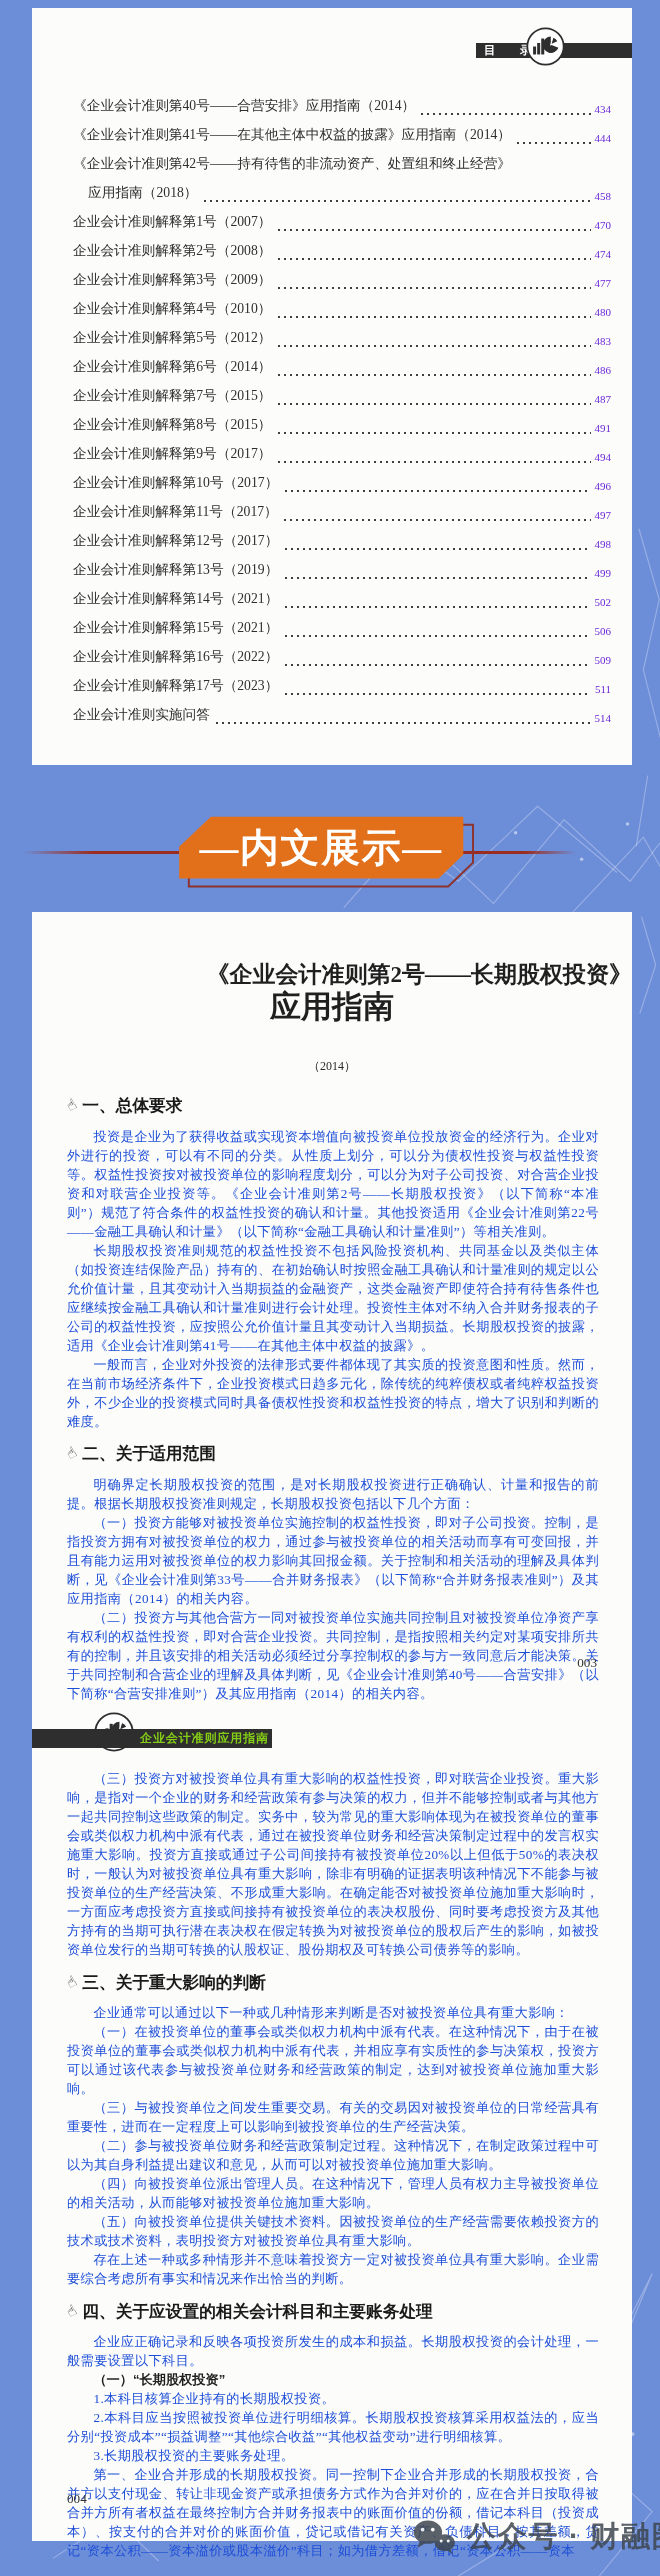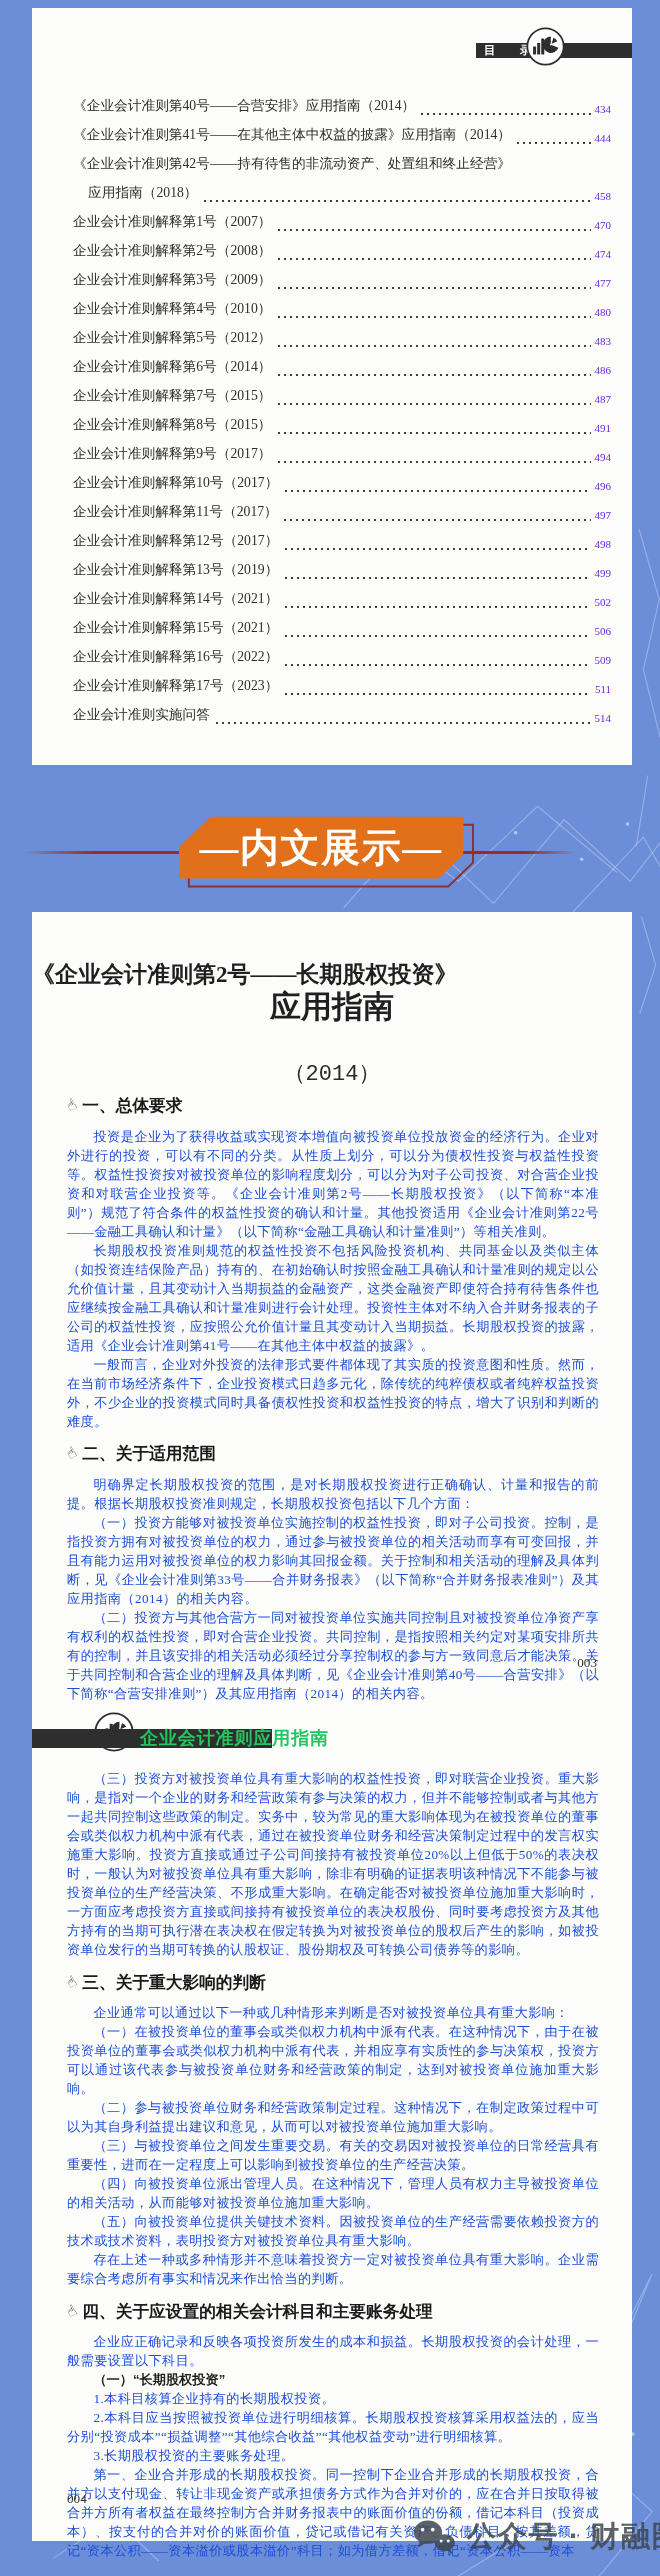--- a/index.html
+++ b/index.html
@@ -27,43 +27,43 @@
   
   .banner-svg{position:absolute; left:150px; top:806px; z-index:1;}
   .banner-text{font-family:"Liberation Serif","DejaVu Serif",serif; font-weight:bold; letter-spacing:2px;}
   .red-line{position:absolute; top:851px; height:2.6px; z-index:1;}
   .red-line.left{left:23px; width:156px;
     background:linear-gradient(to left,#9B2D20 55%,rgba(155,45,32,0));}
   .red-line.right{left:463px; width:113px;
     background:linear-gradient(to right,#9B2D20 55%,rgba(155,45,32,0));}
   
   .sheet{top:912px; height:1629px;}
-  .art-title{text-align:left; padding-top:49px; margin:0; font-weight:bold; font-size:23px;
+  .art-title{text-align:right; padding-top:49px; margin:0; font-weight:bold; font-size:23px;
     line-height:28px; color:#1F1F1F;}
   .art-title2{text-align:center; margin:5.3px 0 0; font-weight:bold; font-size:31px; line-height:26.4px; color:#1F1F1F;}
-  .art-year{text-align:center; margin-top:37px; font-size:22px; color:#2A2A2A;font-family:Liberation Mono, monospace;}
+  .art-year{text-align:center; margin-top:37px; font-size:12px; color:#2A2A2A;}
   .blocks{position:absolute; left:35px; right:33px;}
   #page1-blocks{top:182px;}
   #page2-blocks{top:857px;}
   .sec-head{display:flex; align-items:center; margin:11.5px 0 9.7px;
     font-family:"Liberation Sans","DejaVu Sans",sans-serif; font-weight:bold; font-size:16.7px;
     line-height:23px; color:#1A1A1A;}
   .sec-head:first-child{margin-top:0;}
   .hand{display:inline-block; margin-right:6.2px; transform:rotate(-28deg);
     font-family:"DejaVu Sans",sans-serif; font-weight:400; font-size:15px; color:#2A2A2A;}
   .body-para{margin:0; font-size:13.2px; line-height:19px; letter-spacing:0.4px;
     text-align:justify; text-indent:2em; color:#1d4ed8;}
   .body-sub{margin:0; font-family:"Liberation Sans","DejaVu Sans",sans-serif; font-weight:bold;
     font-size:13.2px; line-height:19px; text-indent:2em; color:#1F1F1F;}
   .pg-num{position:absolute; font-size:13.2px; color:#333;}
   .pg-num.right{top:743px; right:35px;}
   .pg-num.left{top:1579px; left:35px;}
   .p2-bar{position:absolute; left:0; top:817px; width:240px; height:18.5px; background:#2E2E2E;}
-  .p2-chip-label{position:absolute; left:108px; top:0; line-height:18.5px; color:#22c55e; white-space:nowrap;
-    font-family:"Liberation Sans",sans-serif; font-weight:bold; font-size:18px; letter-spacing:0.9px;}
+  .p2-chip-label{position:absolute; left:108px; top:0; line-height:18.5px; color:#84cc16; white-space:nowrap;
+    font-family:"Liberation Sans",sans-serif; font-weight:bold; font-size:12px; letter-spacing:0.9px;}
   .p2-logo{top:800px; left:62px; width:40px; height:40px;}
   
   .watermark{position:absolute; left:412px; top:2517px; z-index:3; display:flex; align-items:center;
     gap:8.8px; opacity:.85;}
   .watermark-label{font-family:"Liberation Sans","DejaVu Sans",sans-serif; font-weight:600;
     font-size:29px; color:#3E4650; letter-spacing:1.8px; white-space:nowrap;}
 </style>
 </head>
 <body>
 
@@ -261,22 +261,22 @@
     </div>
 
     <div class="blocks" id="page2-blocks">
         <p class="body-para">（三）投资方对被投资单位具有重大影响的权益性投资，即对联营企业投资。重大影响，是指对一个企业的财务和经营政策有参与决策的权力，但并不能够控制或者与其他方一起共同控制这些政策的制定。实务中，较为常见的重大影响体现为在被投资单位的董事会或类似权力机构中派有代表，通过在被投资单位财务和经营决策制定过程中的发言权实施重大影响。投资方直接或通过子公司间接持有被投资单位20%以上但低于50%的表决权时，一般认为对被投资单位具有重大影响，除非有明确的证据表明该种情况下不能参与被投资单位的生产经营决策、不形成重大影响。在确定能否对被投资单位施加重大影响时，一方面应考虑投资方直接或间接持有被投资单位的表决权股份、同时要考虑投资方及其他方持有的当期可执行潜在表决权在假定转换为对被投资单位的股权后产生的影响，如被投资单位发行的当期可转换的认股权证、股份期权及可转换公司债券等的影响。</p>
         <div class="sec-head">
           <span class="hand">☝</span>
           <span>三、关于重大影响的判断</span>
         </div>
         <p class="body-para">企业通常可以通过以下一种或几种情形来判断是否对被投资单位具有重大影响：</p>
         <p class="body-para">（一）在被投资单位的董事会或类似权力机构中派有代表。在这种情况下，由于在被投资单位的董事会或类似权力机构中派有代表，并相应享有实质性的参与决策权，投资方可以通过该代表参与被投资单位财务和经营政策的制定，达到对被投资单位施加重大影响。</p>
+        <p class="body-para">（三）与被投资单位之间发生重要交易。有关的交易因对被投资单位的日常经营具有重要性，进而在一定程度上可以影响到被投资单位的生产经营决策。</p>
         <p class="body-para">（二）参与被投资单位财务和经营政策制定过程。这种情况下，在制定政策过程中可以为其自身利益提出建议和意见，从而可以对被投资单位施加重大影响。</p>
-        <p class="body-para">（三）与被投资单位之间发生重要交易。有关的交易因对被投资单位的日常经营具有重要性，进而在一定程度上可以影响到被投资单位的生产经营决策。</p>
         <p class="body-para">（四）向被投资单位派出管理人员。在这种情况下，管理人员有权力主导被投资单位的相关活动，从而能够对被投资单位施加重大影响。</p>
         <p class="body-para">（五）向被投资单位提供关键技术资料。因被投资单位的生产经营需要依赖投资方的技术或技术资料，表明投资方对被投资单位具有重大影响。</p>
         <p class="body-para">存在上述一种或多种情形并不意味着投资方一定对被投资单位具有重大影响。企业需要综合考虑所有事实和情况来作出恰当的判断。</p>
         <div class="sec-head">
           <span class="hand">☝</span>
           <span>四、关于应设置的相关会计科目和主要账务处理</span>
         </div>
         <p class="body-para">企业应正确记录和反映各项投资所发生的成本和损益。长期股权投资的会计处理，一般需要设置以下科目。</p>
         <p class="body-sub">（一）“长期股权投资”</p>
         <p class="body-para">1.本科目核算企业持有的长期股权投资。</p>

